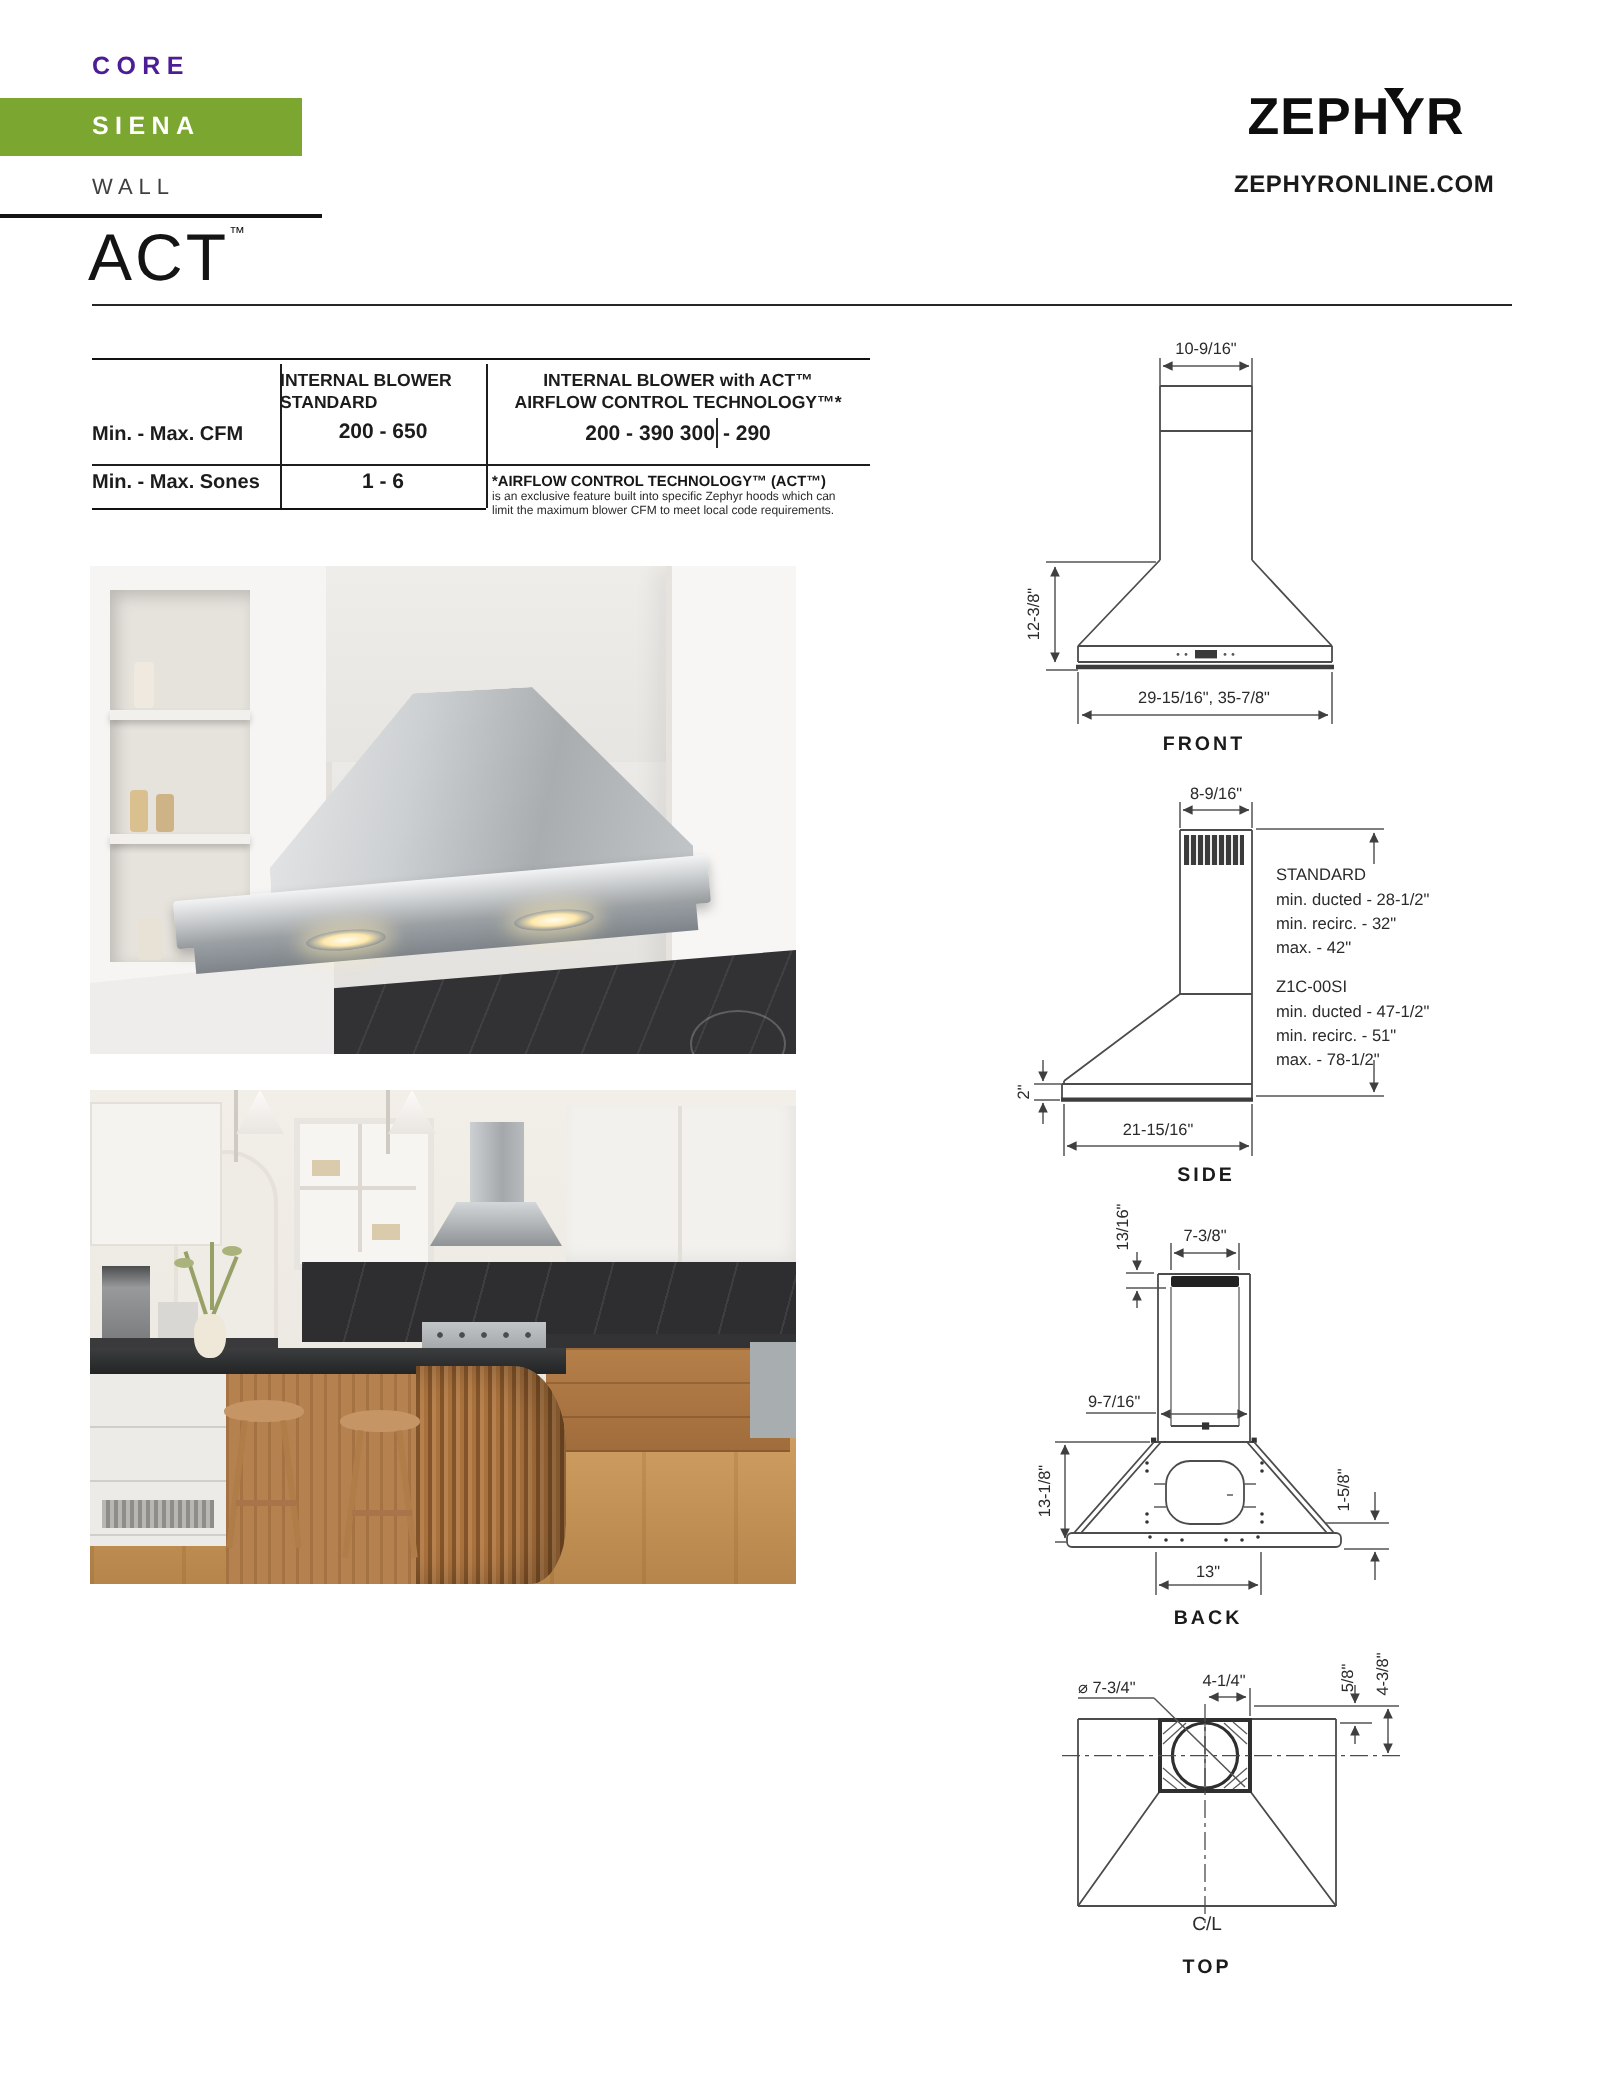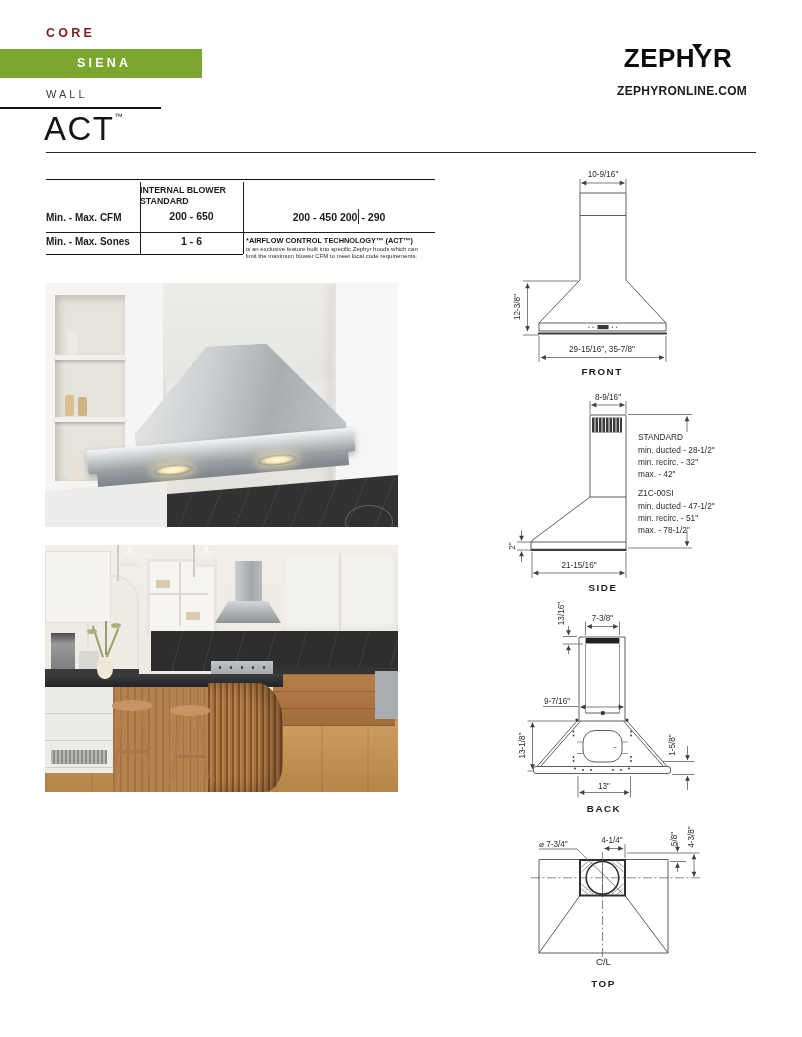--- a/index.html
+++ b/index.html
@@ -1,22 +1,22 @@
 <!DOCTYPE html>
 <html><head>
 <meta charset="utf-8">
 <style>
   html,body{margin:0;padding:0;background:#ffffff;}
   .page{position:relative;width:802px;height:1037px;background:#ffffff;overflow:hidden;
         font-family:"Liberation Sans","DejaVu Sans",sans-serif;color:#1c1c1c;}
   .abs{position:absolute;}
 
   
-  .core-label{left:46px;top:26px;font-size:12.5px;font-weight:700;letter-spacing:3.2px;color:#7f1d1d;}
-  .siena-bar{left:0;top:49px;width:171px;height:29px;background:#7BA62F;padding-left:31px;}
+  .core-label{left:46px;top:26px;font-size:12.5px;font-weight:700;letter-spacing:3.2px;color:#4c1d95;}
+  .siena-bar{left:0;top:49px;width:151px;height:29px;background:#7BA62F;}
   .siena-bar span{display:block;padding-left:46px;line-height:29px;font-size:12.5px;font-weight:700;
                   letter-spacing:3.2px;color:#ffffff;}
   .wall-label{left:46px;top:88px;font-size:11px;letter-spacing:3px;color:#3f3f3f;}
   .wall-rule{left:0;top:107px;width:161px;border-top:2.4px solid #141414;}
   .act-logo{left:44px;top:110px;font-size:33px;font-weight:300;letter-spacing:1.5px;color:#141414;line-height:38px;}
   .act-logo sup{font-size:8px;vertical-align:top;line-height:14px;letter-spacing:0;}
   .act-rule{left:46px;top:152px;width:710px;border-top:1.3px solid #262626;}
   .brand{left:617px;top:45px;width:122px;text-align:center;}
   .zephyr{display:inline-block;position:relative;font-size:26px;font-weight:800;letter-spacing:.5px;
           color:#0d0d0d;line-height:26px;}
@@ -155,24 +155,28 @@
   <div class="abs tbl">
     <div class="tl"></div>
     <div class="ml"></div>
     <div class="bl"></div>
     <div class="v1l"></div>
     <div class="v2l"></div>
     <div class="th2">
       <div>INTERNAL BLOWER</div>
       <div>STANDARD</div>
     </div>
+    <div class="th3">
+      <div>INTERNAL BLOWER with ACT™</div>
+      <div>AIRFLOW CONTROL TECHNOLOGY™*</div>
+    </div>
     <div class="rlbl" style="top:33px;">Min. - Max. CFM</div>
     <div class="rval" style="top:31px;">200 - 650</div>
     <div class="ract">
-      <span>200 - 450 200</span>
+      <span>200 - 390 300</span>
       <span class="sep"></span>
       <span>- 290</span>
     </div>
     <div class="rlbl" style="top:57px;">Min. - Max. Sones</div>
     <div class="rval" style="top:56px;">1 - 6</div>
     <div class="col3-wrap">
       <div class="fn">
         <div class="fn-title">*AIRFLOW CONTROL TECHNOLOGY™ (ACT™)</div>
         <div class="fn-line">is an exclusive feature built into specific Zephyr hoods which can</div>
         <div class="fn-line">limit the maximum blower CFM to meet local code requirements.</div>

